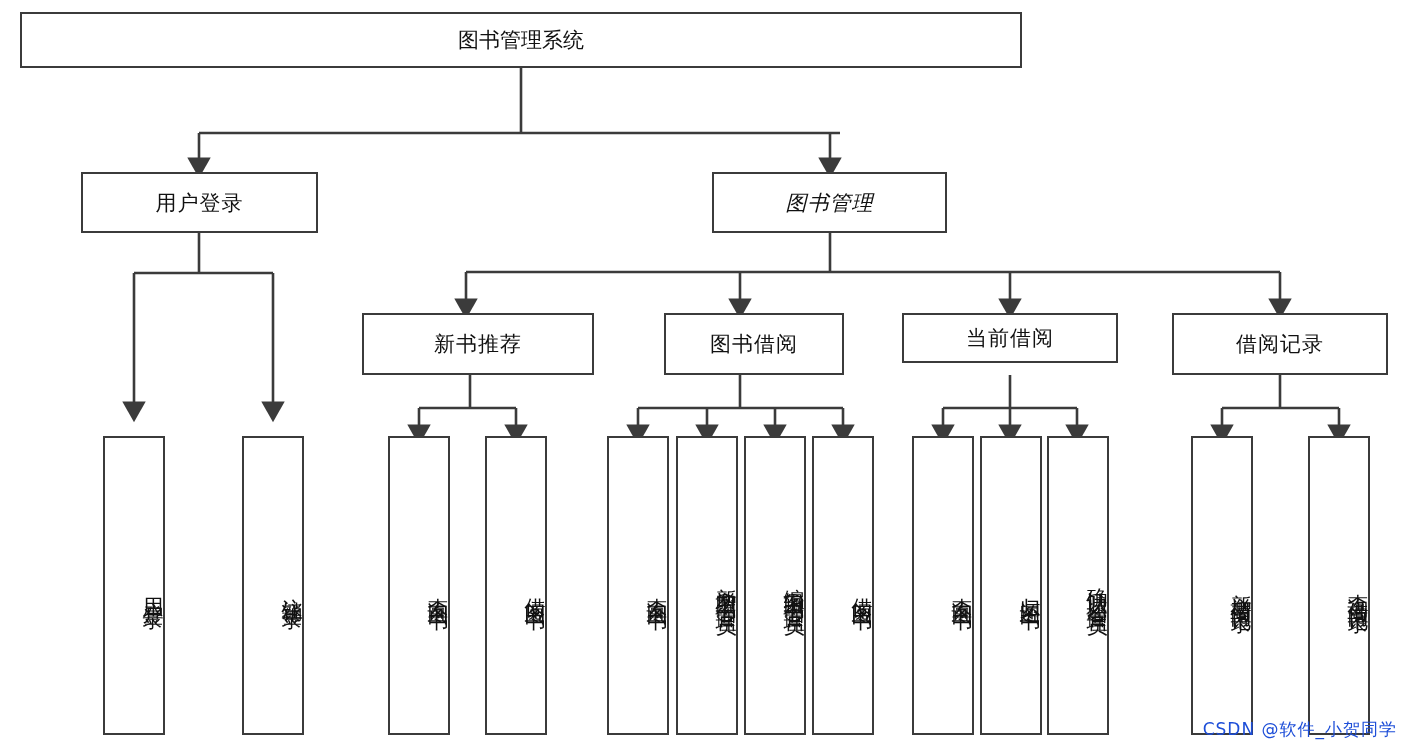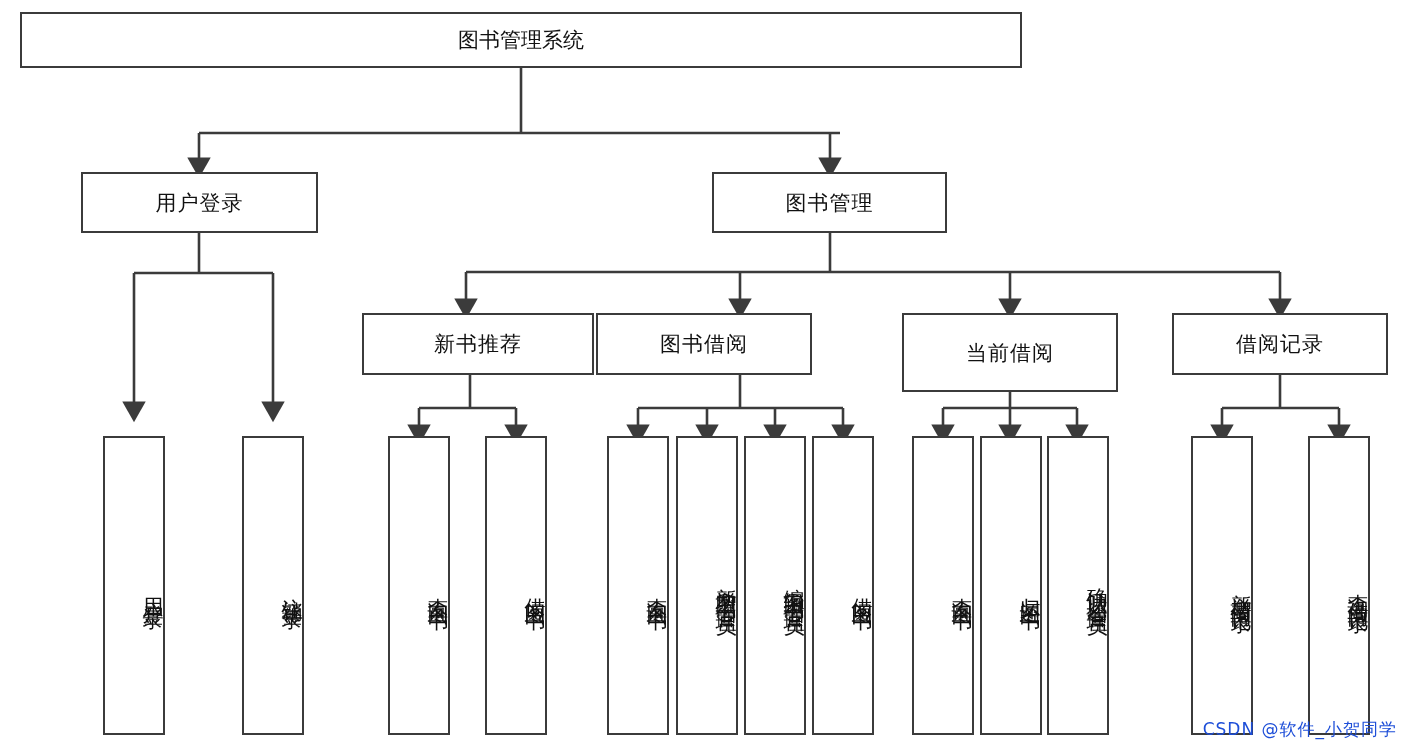--- a/index.html
+++ b/index.html
@@ -107,31 +107,31 @@
     </g>
   </svg>
 
   <div class="node root" style="left:20px;top:12px;width:1002px;height:56px;">
     <span>图书管理系统</span>
   </div>
 
   <div class="node h" style="left:81px;top:172px;width:237px;height:61px;">
     <span>用户登录</span>
   </div>
-  <div class="node h" style="left:712px;top:172px;width:235px;height:61px;">
+  <div class="node h" style="left:712px;top:172px;width:235px;height:61px;font-style:italic;">
     <span>图书管理</span>
   </div>
 
   <div class="node h" style="left:362px;top:313px;width:232px;height:62px;">
     <span>新书推荐</span>
   </div>
-  <div class="node h" style="left:596px;top:313px;width:216px;height:62px;">
+  <div class="node h" style="left:664px;top:313px;width:180px;height:62px;">
     <span>图书借阅</span>
   </div>
-  <div class="node h" style="left:902px;top:313px;width:216px;height:79px;">
+  <div class="node h" style="left:902px;top:313px;width:216px;height:50px;">
     <span>当前借阅</span>
   </div>
   <div class="node h" style="left:1172px;top:313px;width:216px;height:62px;align-items:center;">
     <span>借阅记录</span>
   </div>
 
   <div class="node v" style="left:103px;top:436px;width:62px;height:299px;">
     <span class="vtext">用户登录</span>
   </div>
   <div class="node v" style="left:242px;top:436px;width:62px;height:299px;">

